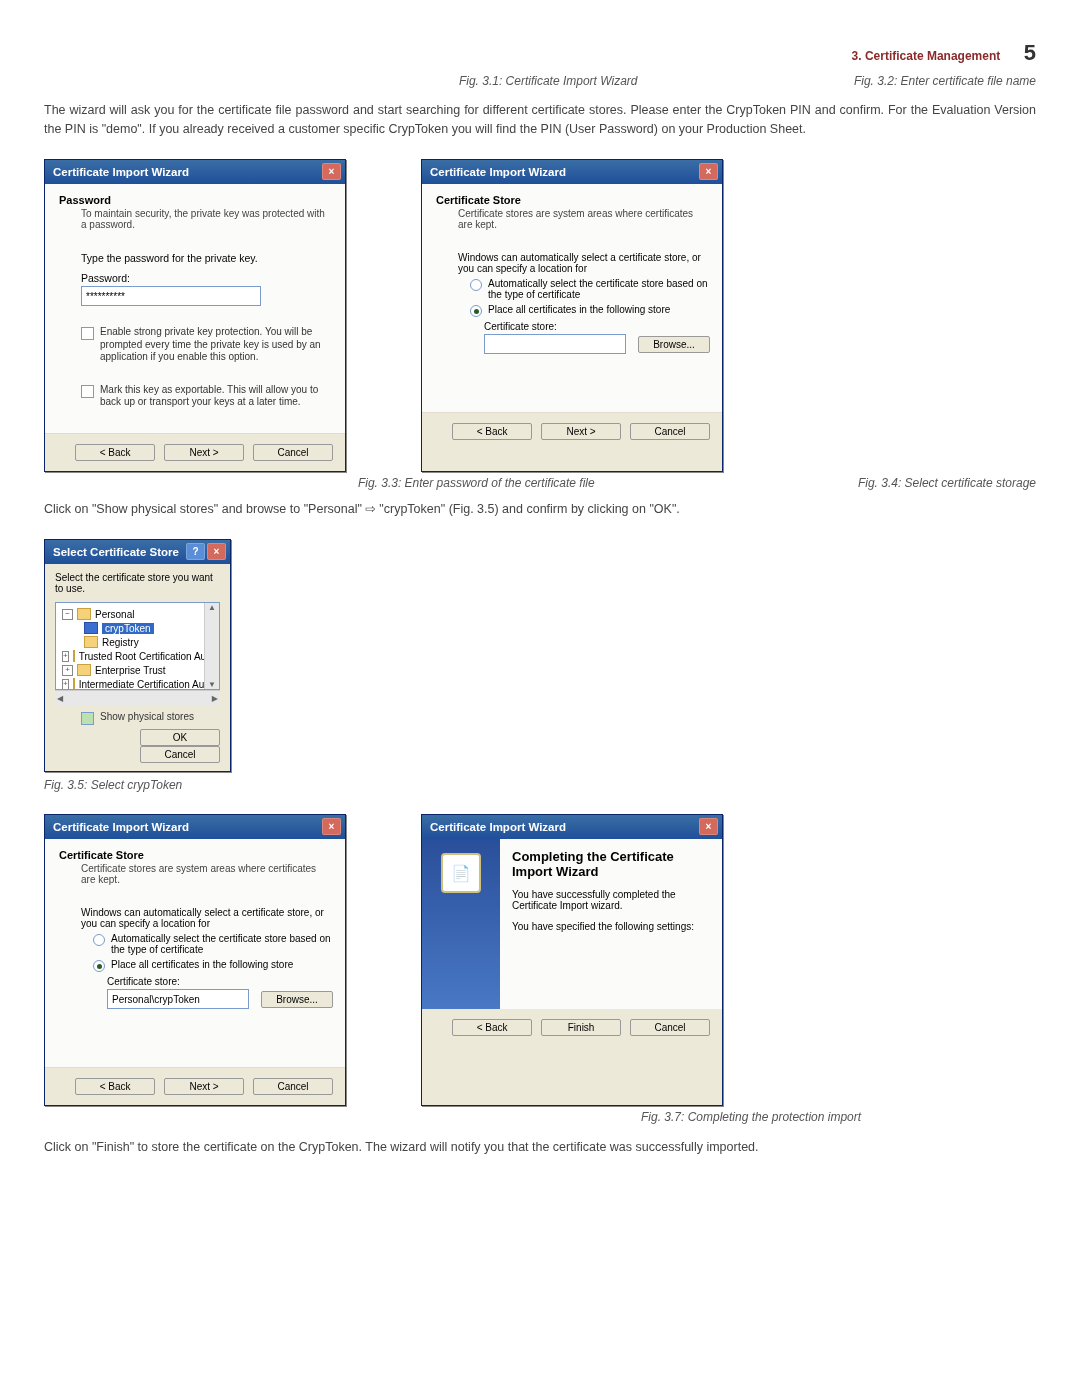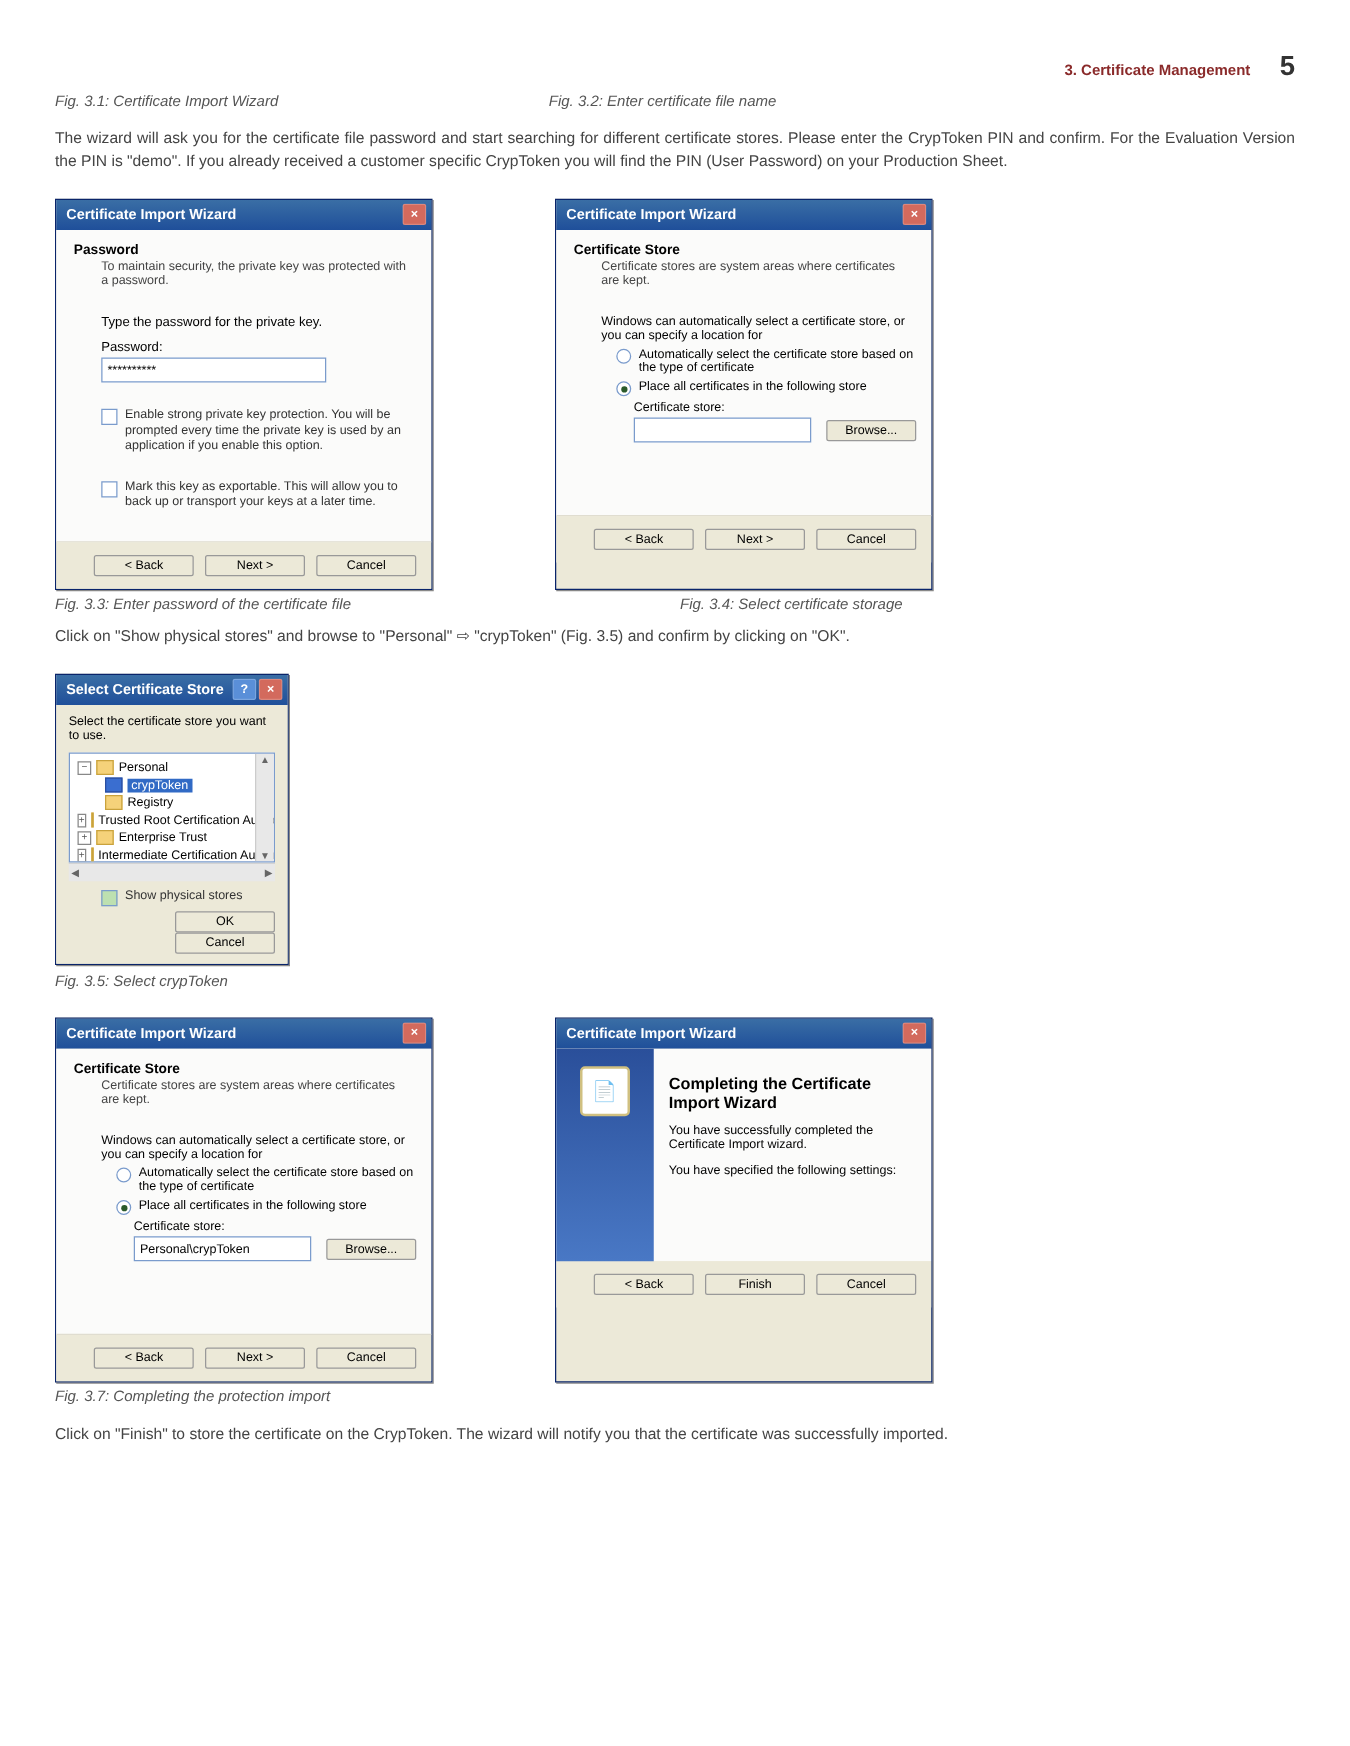--- a/index.html
+++ b/index.html
@@ -25,36 +25,37 @@
   .header-page {
     color: #333;
     font-size: 22px;
     font-weight: bold;
     display: inline;
     margin-left: 20px;
   }
   .caption-row {
     display: flex;
     margin-bottom: 10px;
+    justify-content: flex-end;
   }
   .caption-row > div:first-child { width: 395px; }
   .caption {
     font-style: italic;
     color: #555;
     font-size: 12px;
   }
   .body-text {
     text-align: justify;
     line-height: 1.55;
     color: #444;
     margin-bottom: 20px;
   }
   .fig-row {
     display: flex;
-    gap: 98px;
+    gap: 75px;
     margin-bottom: 4px;
   }
   
   .xp-dialog {
     border: 1px solid #0a246a;
     background: #ece9d8;
     font-family: Tahoma, Arial, sans-serif;
     font-size: 10.5px;
     color: #000;
     box-shadow: 1px 1px 0 #888;
@@ -369,21 +370,21 @@
     <div class="xp-title">
         <span>Certificate Import Wizard</span>
       <div class="xp-close-group">
           <div class="xp-close">×</div>
         </div>
     </div>
     <div style="display:flex;background:#fbfbfa;min-height:170px">
       <div class="completion-left">
         <div class="cert-ico">📄</div>
       </div>
-      <div style="flex:1;padding:20px 12px">
+      <div style="flex:1;padding:10px 12px">
         <div class="comp-title">Completing the Certificate Import Wizard</div>
         <div style="font-size:10px">You have successfully completed the Certificate Import wizard.</div>
         <div style="font-size:10px;margin-top:10px">You have specified the following settings:</div>
       </div>
     </div>
     <div class="xp-footer">
       <span class="xp-btn">&lt; Back</span>
       <span class="xp-btn">Finish</span>
       <span class="xp-btn">Cancel</span>
     </div>

